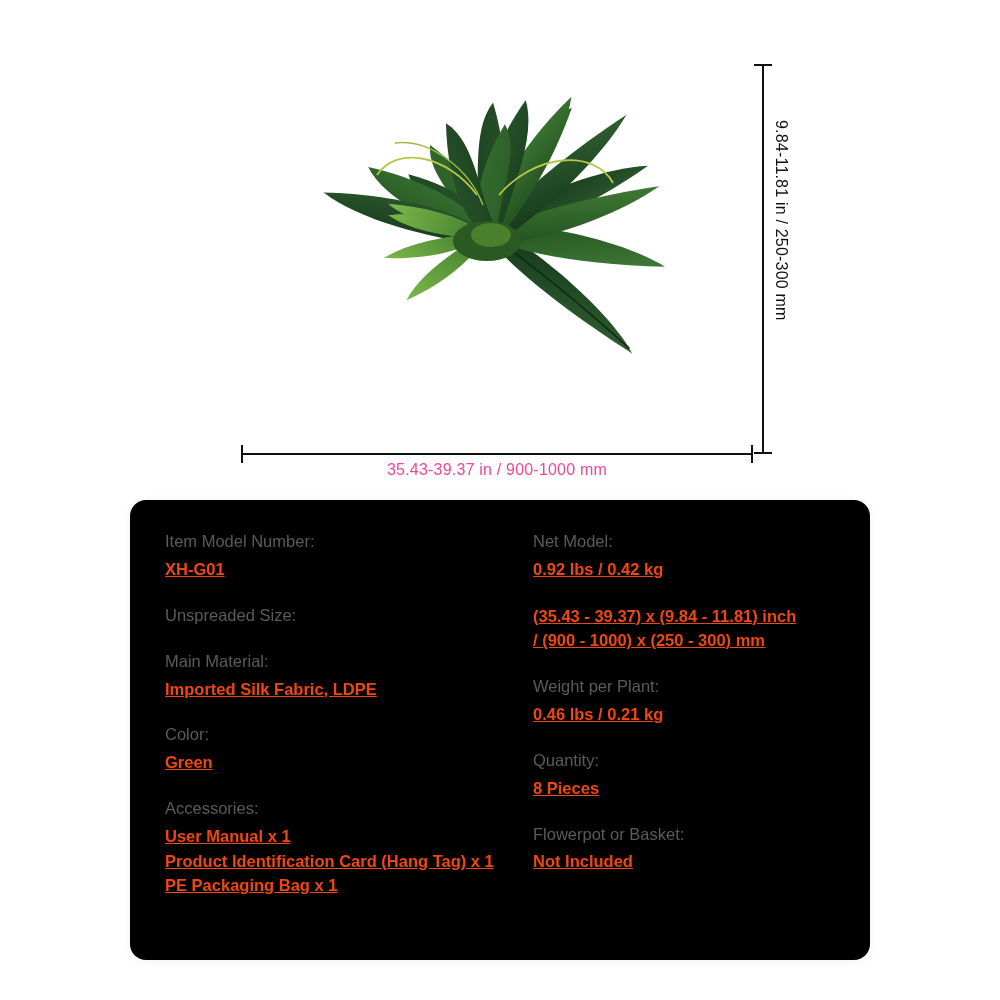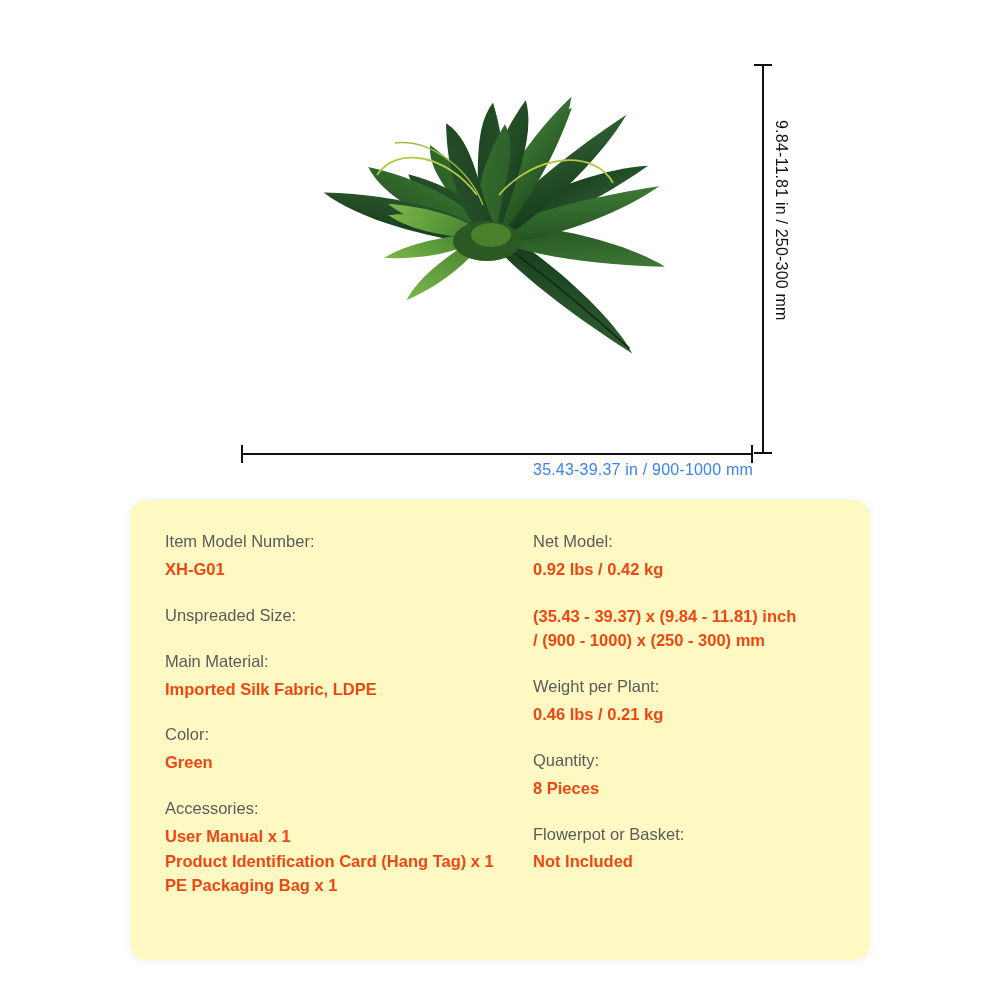--- a/index.html
+++ b/index.html
@@ -87,34 +87,34 @@
     background: #111111;
   }
   .dim-h::before { left: 0; }
   .dim-h::after { right: 0; }
 
   .dim-h-label {
     position: absolute;
     left: 241px;
     top: 461px;
     width: 512px;
-    text-align: right;
+    text-align: center;
     font-size: 16px;
-    color: #3b82f6;
+    color: #ec4899;
     letter-spacing: 0.2px;
   }
 
   
   .spec-card {
     position: absolute;
     left: 130px;
     top: 500px;
     width: 740px;
     height: 460px;
-    background: #fef9c3;
+    background: #000000;
     border-radius: 16px;
     box-shadow: 0 1px 10px rgba(0,0,0,0.06);
   }
   .spec-grid {
     position: absolute;
     left: 35px;
     top: 30px;
     width: 680px;
     display: flex;
   }
@@ -130,20 +130,21 @@
     font-size: 16.5px;
     color: #5b5b5b;
     line-height: 1.45;
     margin-bottom: 3px;
   }
   .spec-value {
     font-size: 16.5px;
     color: #ef4713;
     font-weight: bold;
     line-height: 1.5;
+    text-decoration: underline;
   }
   .spec-value div { white-space: nowrap; }
 </style>
 </head>
 <body>
 
 <div class="page">
 
   <div class="hero">
 

